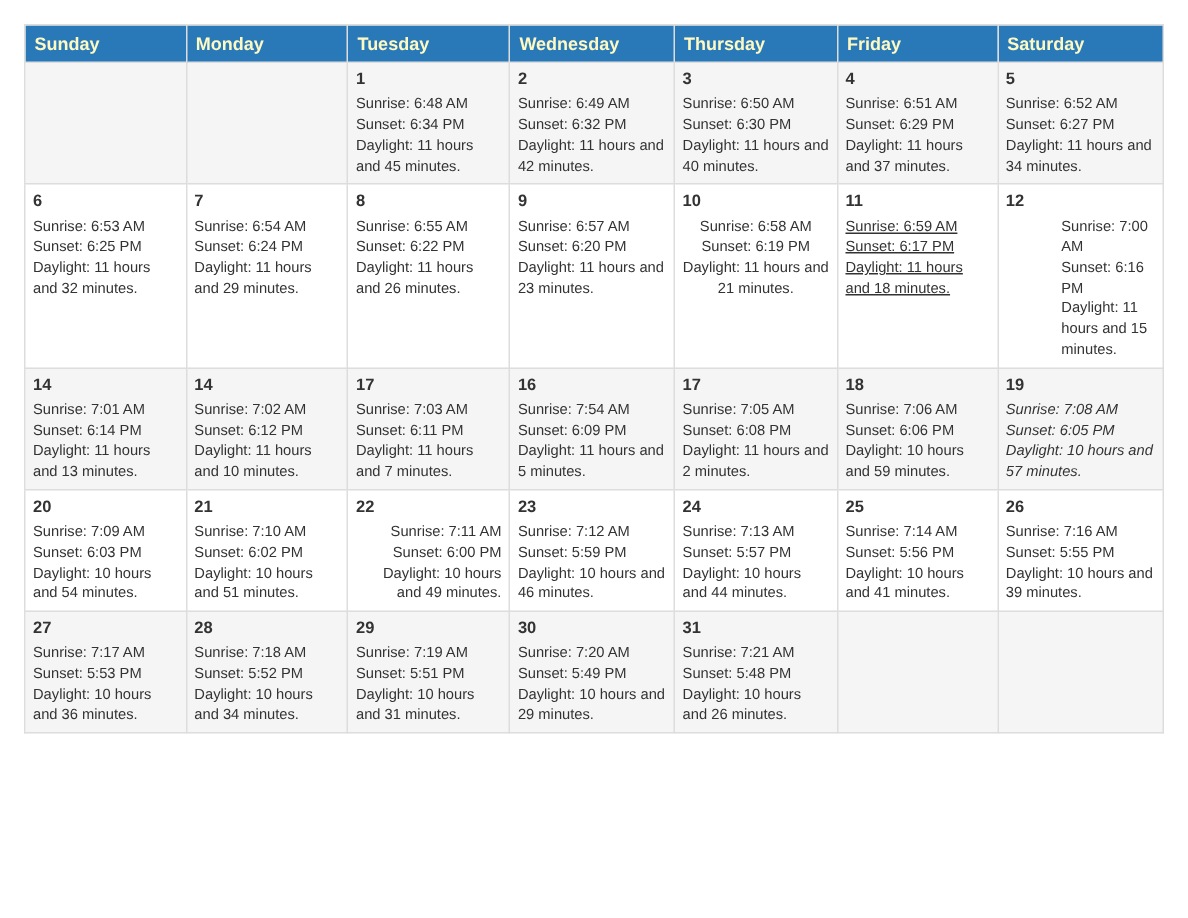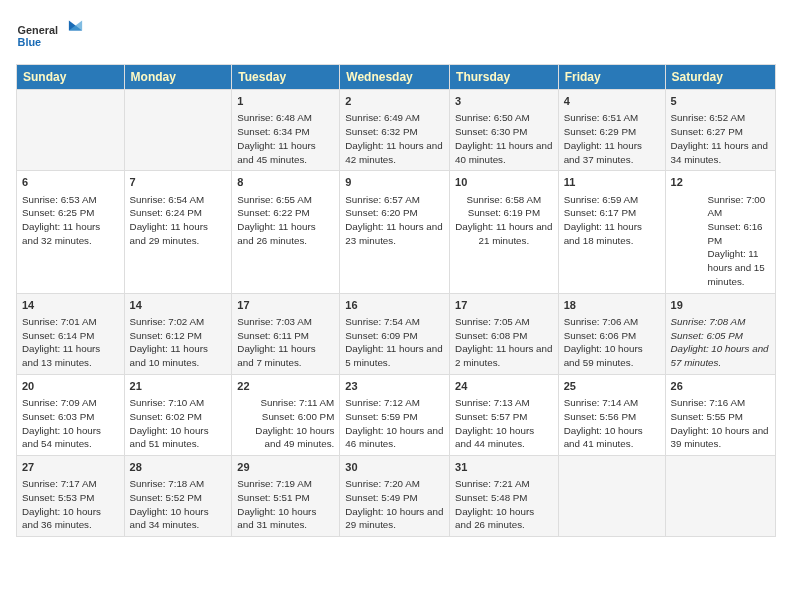--- a/index.html
+++ b/index.html
@@ -80,37 +80,20 @@
       color: #333;
     }
     td.empty {
       background-color: #f5f5f5;
     }
   </style>
 </head>
 <body>
 
 <div class="container">
-  <div class="header">
-    <div class="logo-wrapper">
-      <svg class="logo-svg" viewBox="0 0 90 50">
-
-        <text x="2" y="22" font-family="Arial" font-size="14" font-weight="bold" fill="#333">General</text>
-
-        <text x="2" y="38" font-family="Arial" font-size="14" font-weight="bold" fill="#1a6bb5">Blue</text>
-
-        <polygon points="68,5 85,18 68,18" fill="#1a6bb5"></polygon>
-        <polygon points="68,18 85,18 85,5" fill="#4a9fd5" opacity="0.7"></polygon>
-      </svg>
-    </div>
-    <div class="title-block">
-      <div class="month-title"></div>
-      <div class="location-title"></div>
-    </div>
-  </div>
 
   <table>
     <thead>
       <tr>
       <th>Sunday</th>
           <th>Monday</th>
           <th>Tuesday</th>
           <th>Wednesday</th>
           <th>Thursday</th>
           <th>Friday</th>
@@ -178,21 +161,21 @@
 Daylight: 11 hours and 23 minutes.</div>
           </td>
           <td>
             <span class="day-num">10</span>
             <div class="cell-content" style="white-space: pre-line; text-align: center;">Sunrise: 6:58 AM
 Sunset: 6:19 PM
 Daylight: 11 hours and 21 minutes.</div>
           </td>
           <td>
             <span class="day-num">11</span>
-            <div class="cell-content" style="white-space: pre-line;">Sunrise: 6:59 AM
+            <div class="cell-content" style="white-space: pre-line; text-decoration: underline;">Sunrise: 6:59 AM
 Sunset: 6:17 PM
 Daylight: 11 hours and 18 minutes.</div>
           </td>
           <td>
             <span class="day-num">12</span>
             <div class="cell-content" style="white-space: pre-line; margin-left: 37px;">Sunrise: 7:00 AM
 Sunset: 6:16 PM
 Daylight: 11 hours and 15 minutes.</div>
           </td>
         </tr>

